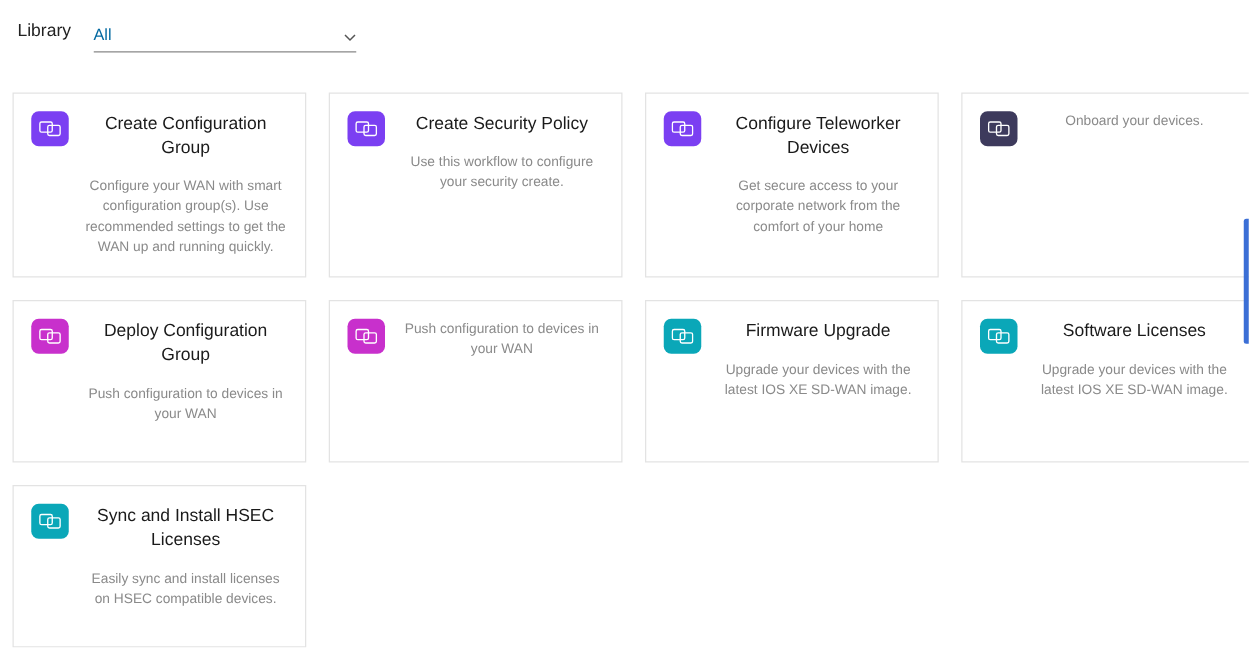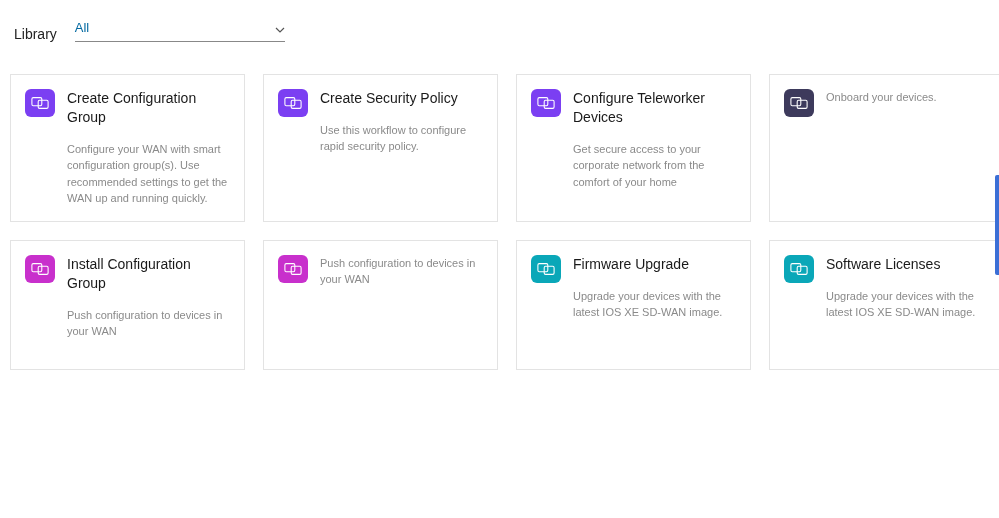--- a/index.html
+++ b/index.html
@@ -6,21 +6,21 @@
     body {
       font-family: -apple-system, BlinkMacSystemFont, "Segoe UI", Arial, sans-serif;
       background: #fff;
       width: 999px;
       height: 518px;
       padding: 16px 10px 10px 10px;
       color: #333;
     }
     .filter-row {
       display: flex;
-      align-items: flex-end;
+      align-items: flex-start;
       gap: 18px;
       margin-bottom: 32px;
       padding-left: 4px;
     }
     .filter-label {
       font-size: 14px;
       color: #222;
     }
     .filter-select {
       position: relative;
@@ -44,20 +44,21 @@
       gap: 18px 18px;
     }
     .card {
       border: 1px solid #e3e3e3;
       background: #fff;
       padding: 14px 14px 14px 14px;
       display: flex;
       gap: 12px;
       min-height: 130px;
       cursor: pointer;
+      text-align: center;
     }
     .icon-box {
       width: 30px; height: 28px;
       border-radius: 6px;
       flex: 0 0 30px;
       position: relative;
       display: flex;
       align-items: center;
       justify-content: center;
     }
@@ -121,21 +122,21 @@
 
   <div class="card">
     <div class="icon-box icon-purple">
       <svg viewBox="0 0 20 14">
           <rect x="1" y="1" width="11" height="9" rx="1.5" fill="none" stroke="#fff" stroke-width="1.2"></rect>
           <rect x="8" y="4" width="11" height="9" rx="1.5" fill="none" stroke="#fff" stroke-width="1.2"></rect>
         </svg>
     </div>
     <div class="card-body">
       <div class="card-title">Create Security Policy</div>
-      <div class="card-desc">Use this workflow to configure rapid security policy.</div>
+      <div class="card-desc">Use this workflow to configure your security create.</div>
     </div>
   </div>
 
 
   <div class="card">
     <div class="icon-box icon-purple">
       <svg viewBox="0 0 20 14">
           <rect x="1" y="1" width="11" height="9" rx="1.5" fill="none" stroke="#fff" stroke-width="1.2"></rect>
           <rect x="8" y="4" width="11" height="9" rx="1.5" fill="none" stroke="#fff" stroke-width="1.2"></rect>
         </svg>
@@ -159,21 +160,21 @@
   </div>
 
   <div class="card">
     <div class="icon-box icon-magenta">
       <svg viewBox="0 0 20 14">
           <rect x="1" y="1" width="11" height="9" rx="1.5" fill="none" stroke="#fff" stroke-width="1.2"></rect>
           <rect x="8" y="4" width="11" height="9" rx="1.5" fill="none" stroke="#fff" stroke-width="1.2"></rect>
         </svg>
     </div>
     <div class="card-body">
-      <div class="card-title">Install Configuration Group</div>
+      <div class="card-title">Deploy Configuration Group</div>
       <div class="card-desc">Push configuration to devices in your WAN</div>
     </div>
   </div>
 
   <div class="card">
     <div class="icon-box icon-magenta">
       <svg viewBox="0 0 20 14">
           <rect x="1" y="1" width="11" height="9" rx="1.5" fill="none" stroke="#fff" stroke-width="1.2"></rect>
           <rect x="8" y="4" width="11" height="9" rx="1.5" fill="none" stroke="#fff" stroke-width="1.2"></rect>
         </svg>
@@ -202,16 +203,28 @@
           <rect x="1" y="1" width="11" height="9" rx="1.5" fill="none" stroke="#fff" stroke-width="1.2"></rect>
           <rect x="8" y="4" width="11" height="9" rx="1.5" fill="none" stroke="#fff" stroke-width="1.2"></rect>
         </svg>
     </div>
     <div class="card-body">
       <div class="card-title">Software Licenses</div>
       <div class="card-desc">Upgrade your devices with the latest IOS XE SD-WAN image.</div>
     </div>
   </div>
 
+  <div class="card">
+    <div class="icon-box icon-teal">
+      <svg viewBox="0 0 20 14">
+          <rect x="1" y="1" width="11" height="9" rx="1.5" fill="none" stroke="#fff" stroke-width="1.2"></rect>
+          <rect x="8" y="4" width="11" height="9" rx="1.5" fill="none" stroke="#fff" stroke-width="1.2"></rect>
+        </svg>
+    </div>
+    <div class="card-body">
+      <div class="card-title">Sync and Install HSEC Licenses</div>
+      <div class="card-desc">Easily sync and install licenses on HSEC compatible devices.</div>
+    </div>
+  </div>
 
 </div>
 
 <div class="sidebar-marker"></div>
 
 </body></html>

